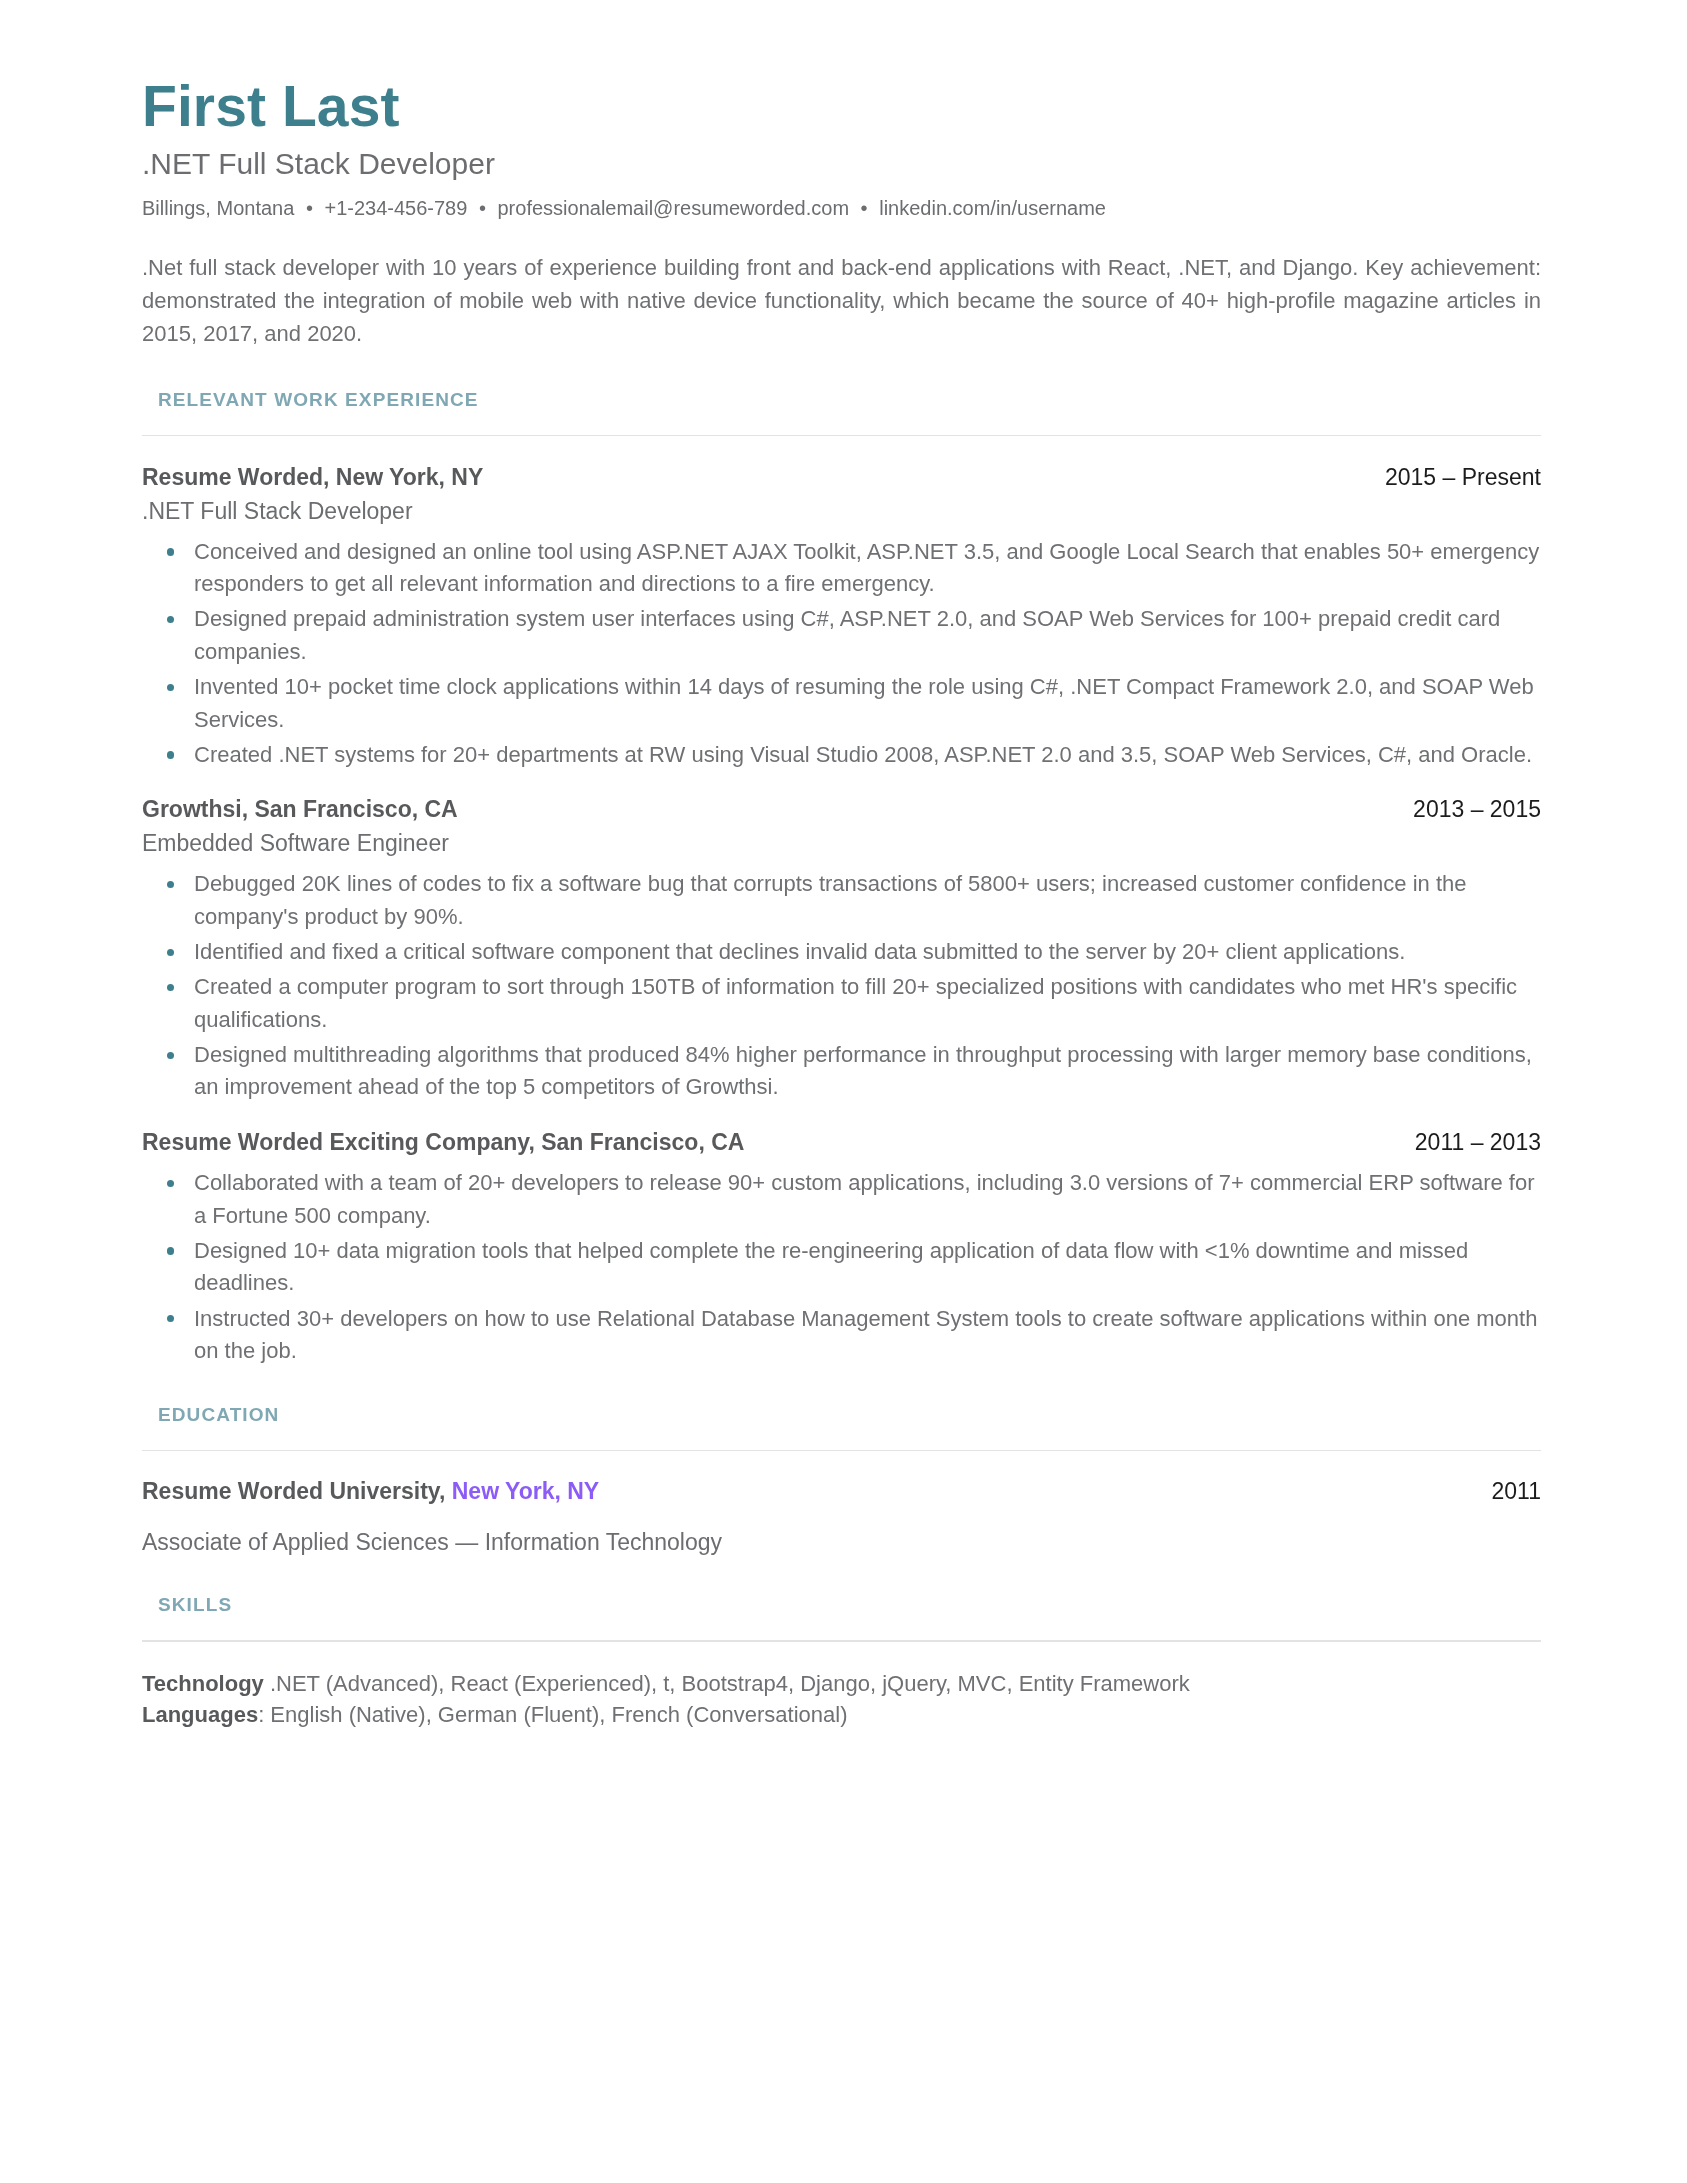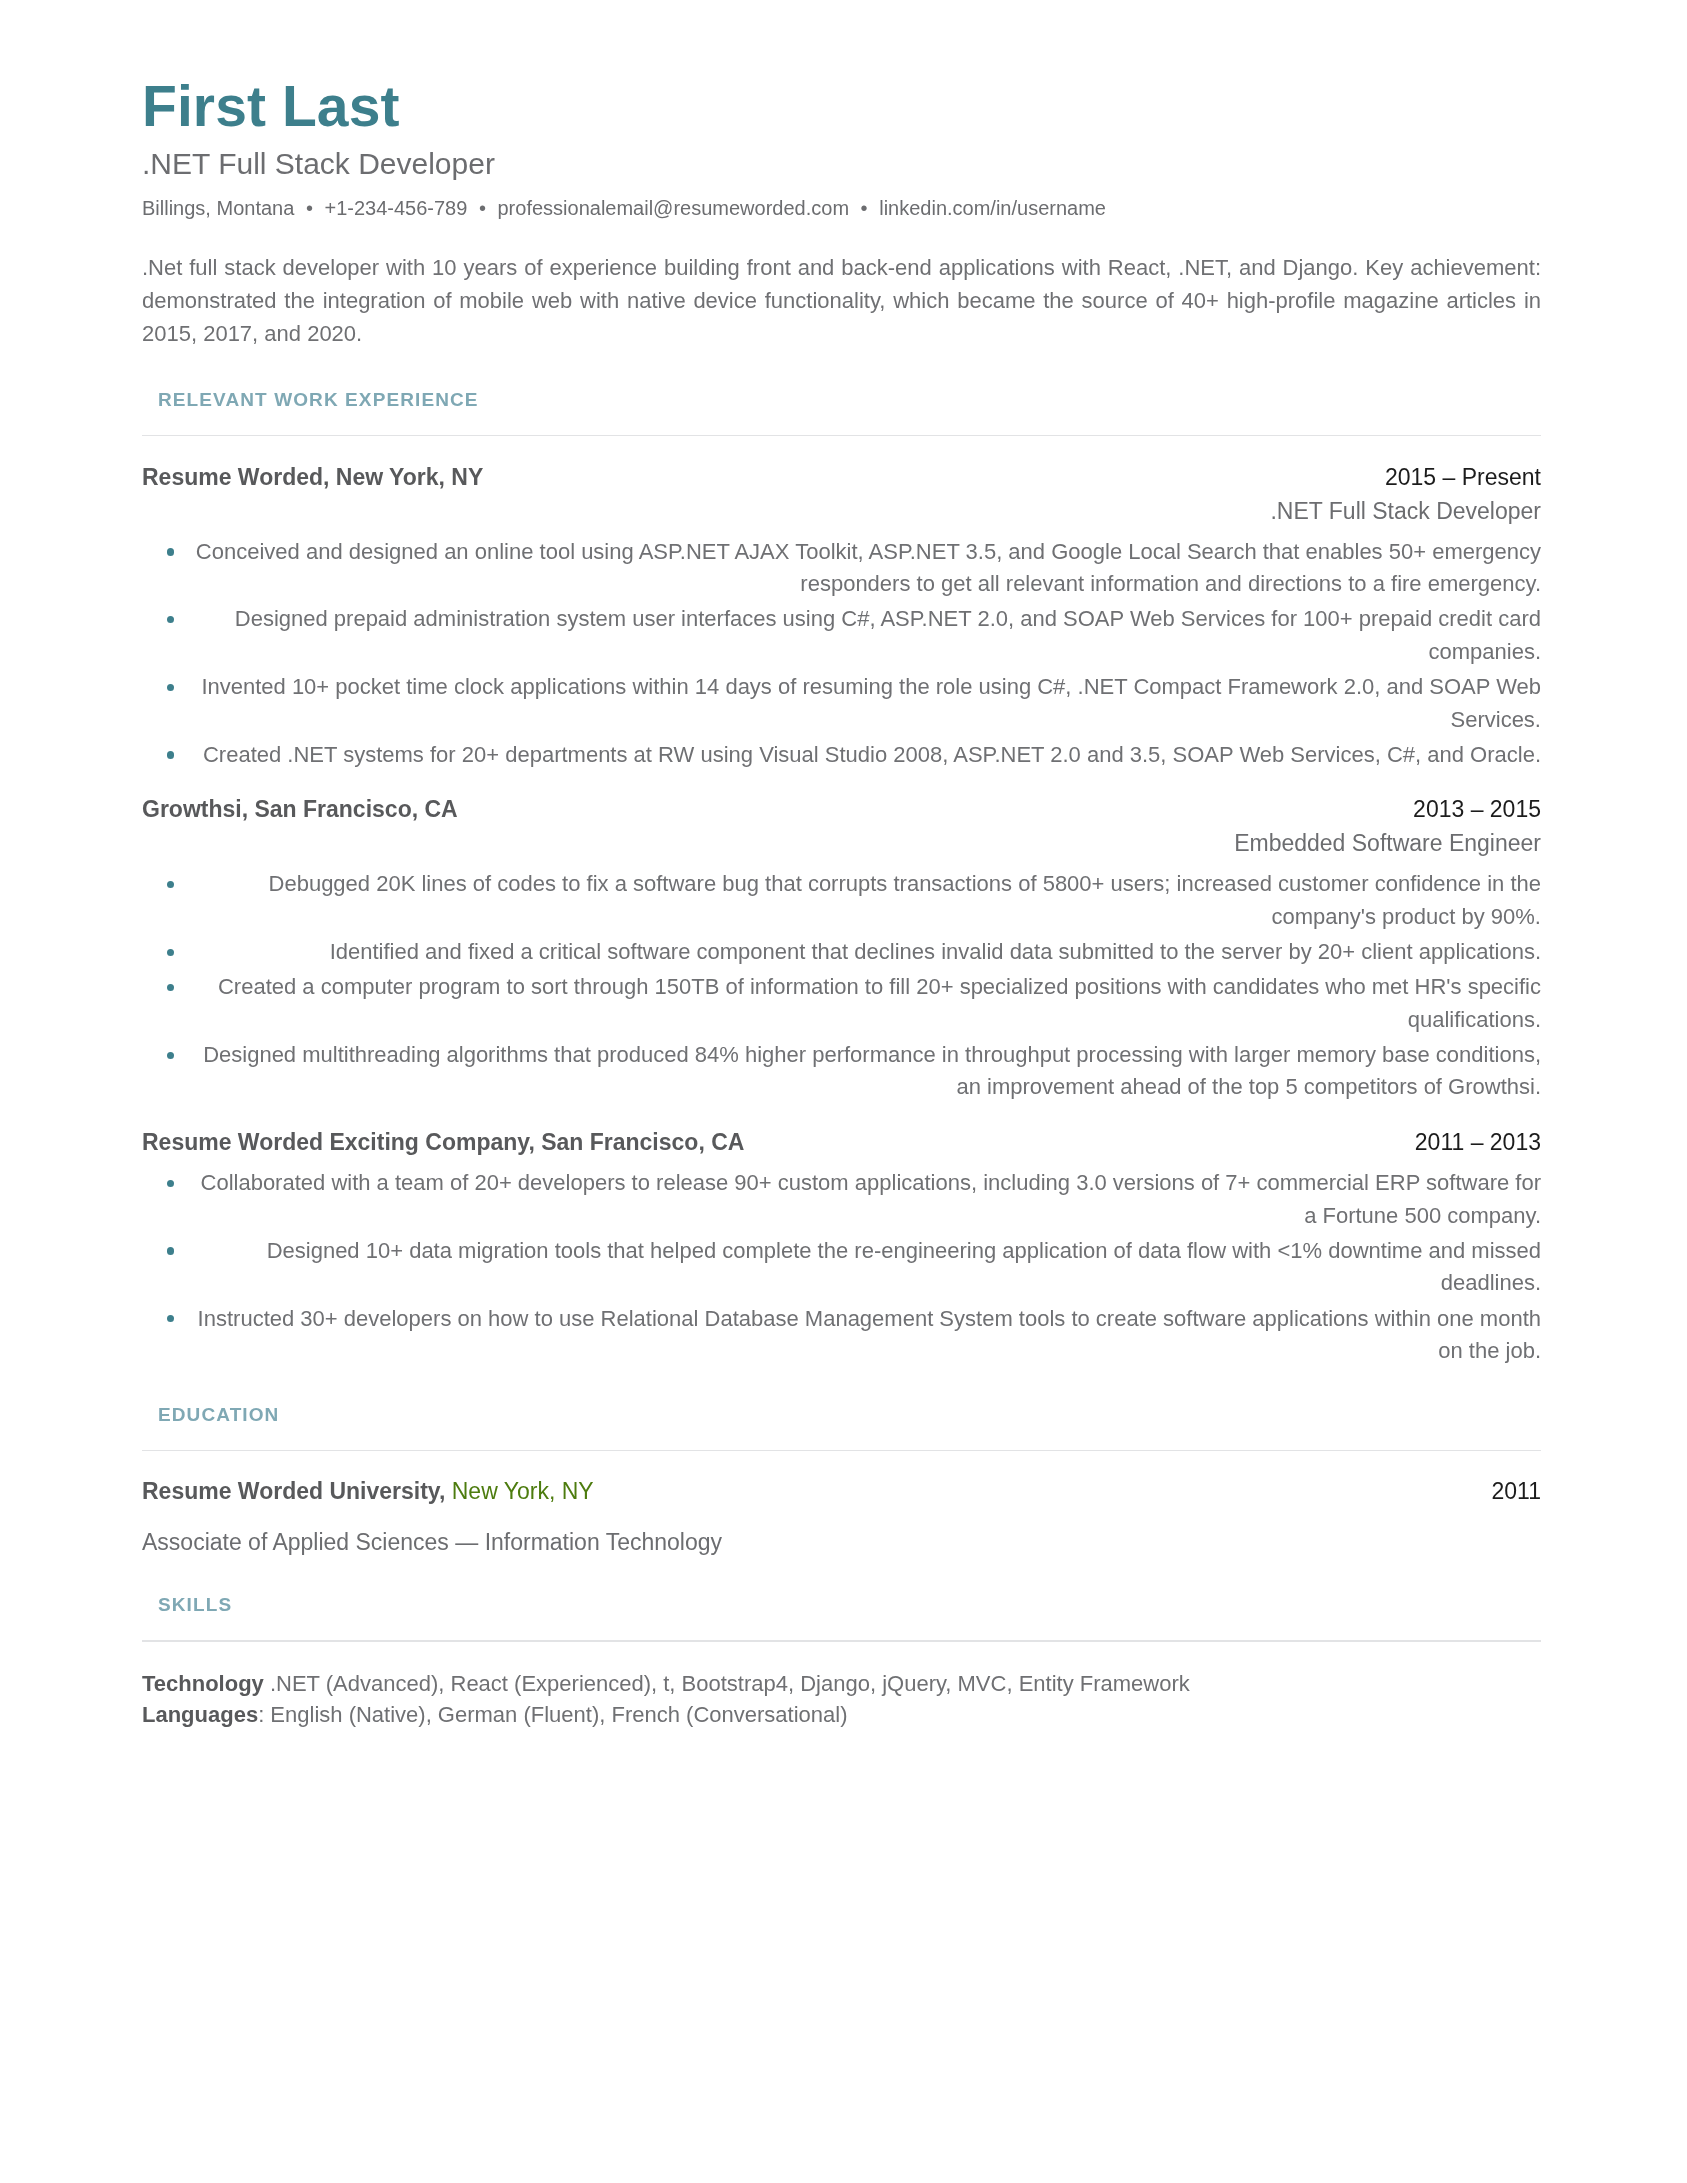--- a/index.html
+++ b/index.html
@@ -71,21 +71,21 @@
     margin: 0 0 24px 16px;
   }
   .rule {
     height: 1.3px;
     background: #e2e3e5;
     width: 100%;
     margin: 0 0 26.5px 0;
   }
 
   
-  .job { margin-bottom: 24px; text-align: right; }
+  .job { margin-bottom: 24px; }
   .job-header {
     display: flex;
     justify-content: space-between;
     align-items: baseline;
     width: 100%;
   }
   .job-company {
     font-size: 23px;
     font-weight: bold;
     color: #58595b;
@@ -135,21 +135,21 @@
     justify-content: space-between;
     align-items: baseline;
     width: 100%;
   }
   .edu-school {
     font-size: 23px;
     color: #58595b;
     line-height: 1.3;
   }
   .edu-school b { font-weight: bold; }
-  .edu-school span.plain { font-weight: normal; color: #4d7c0f; }
+  .edu-school span.plain { font-weight: bold; color: #8b5cf6; }
   .edu-year {
     font-size: 23px;
     color: #1c1c1c;
     white-space: nowrap;
     margin-left: 36px;
   }
   .edu-degree {
     font-size: 23px;
     color: #6c6d70;
     line-height: 1.3;

